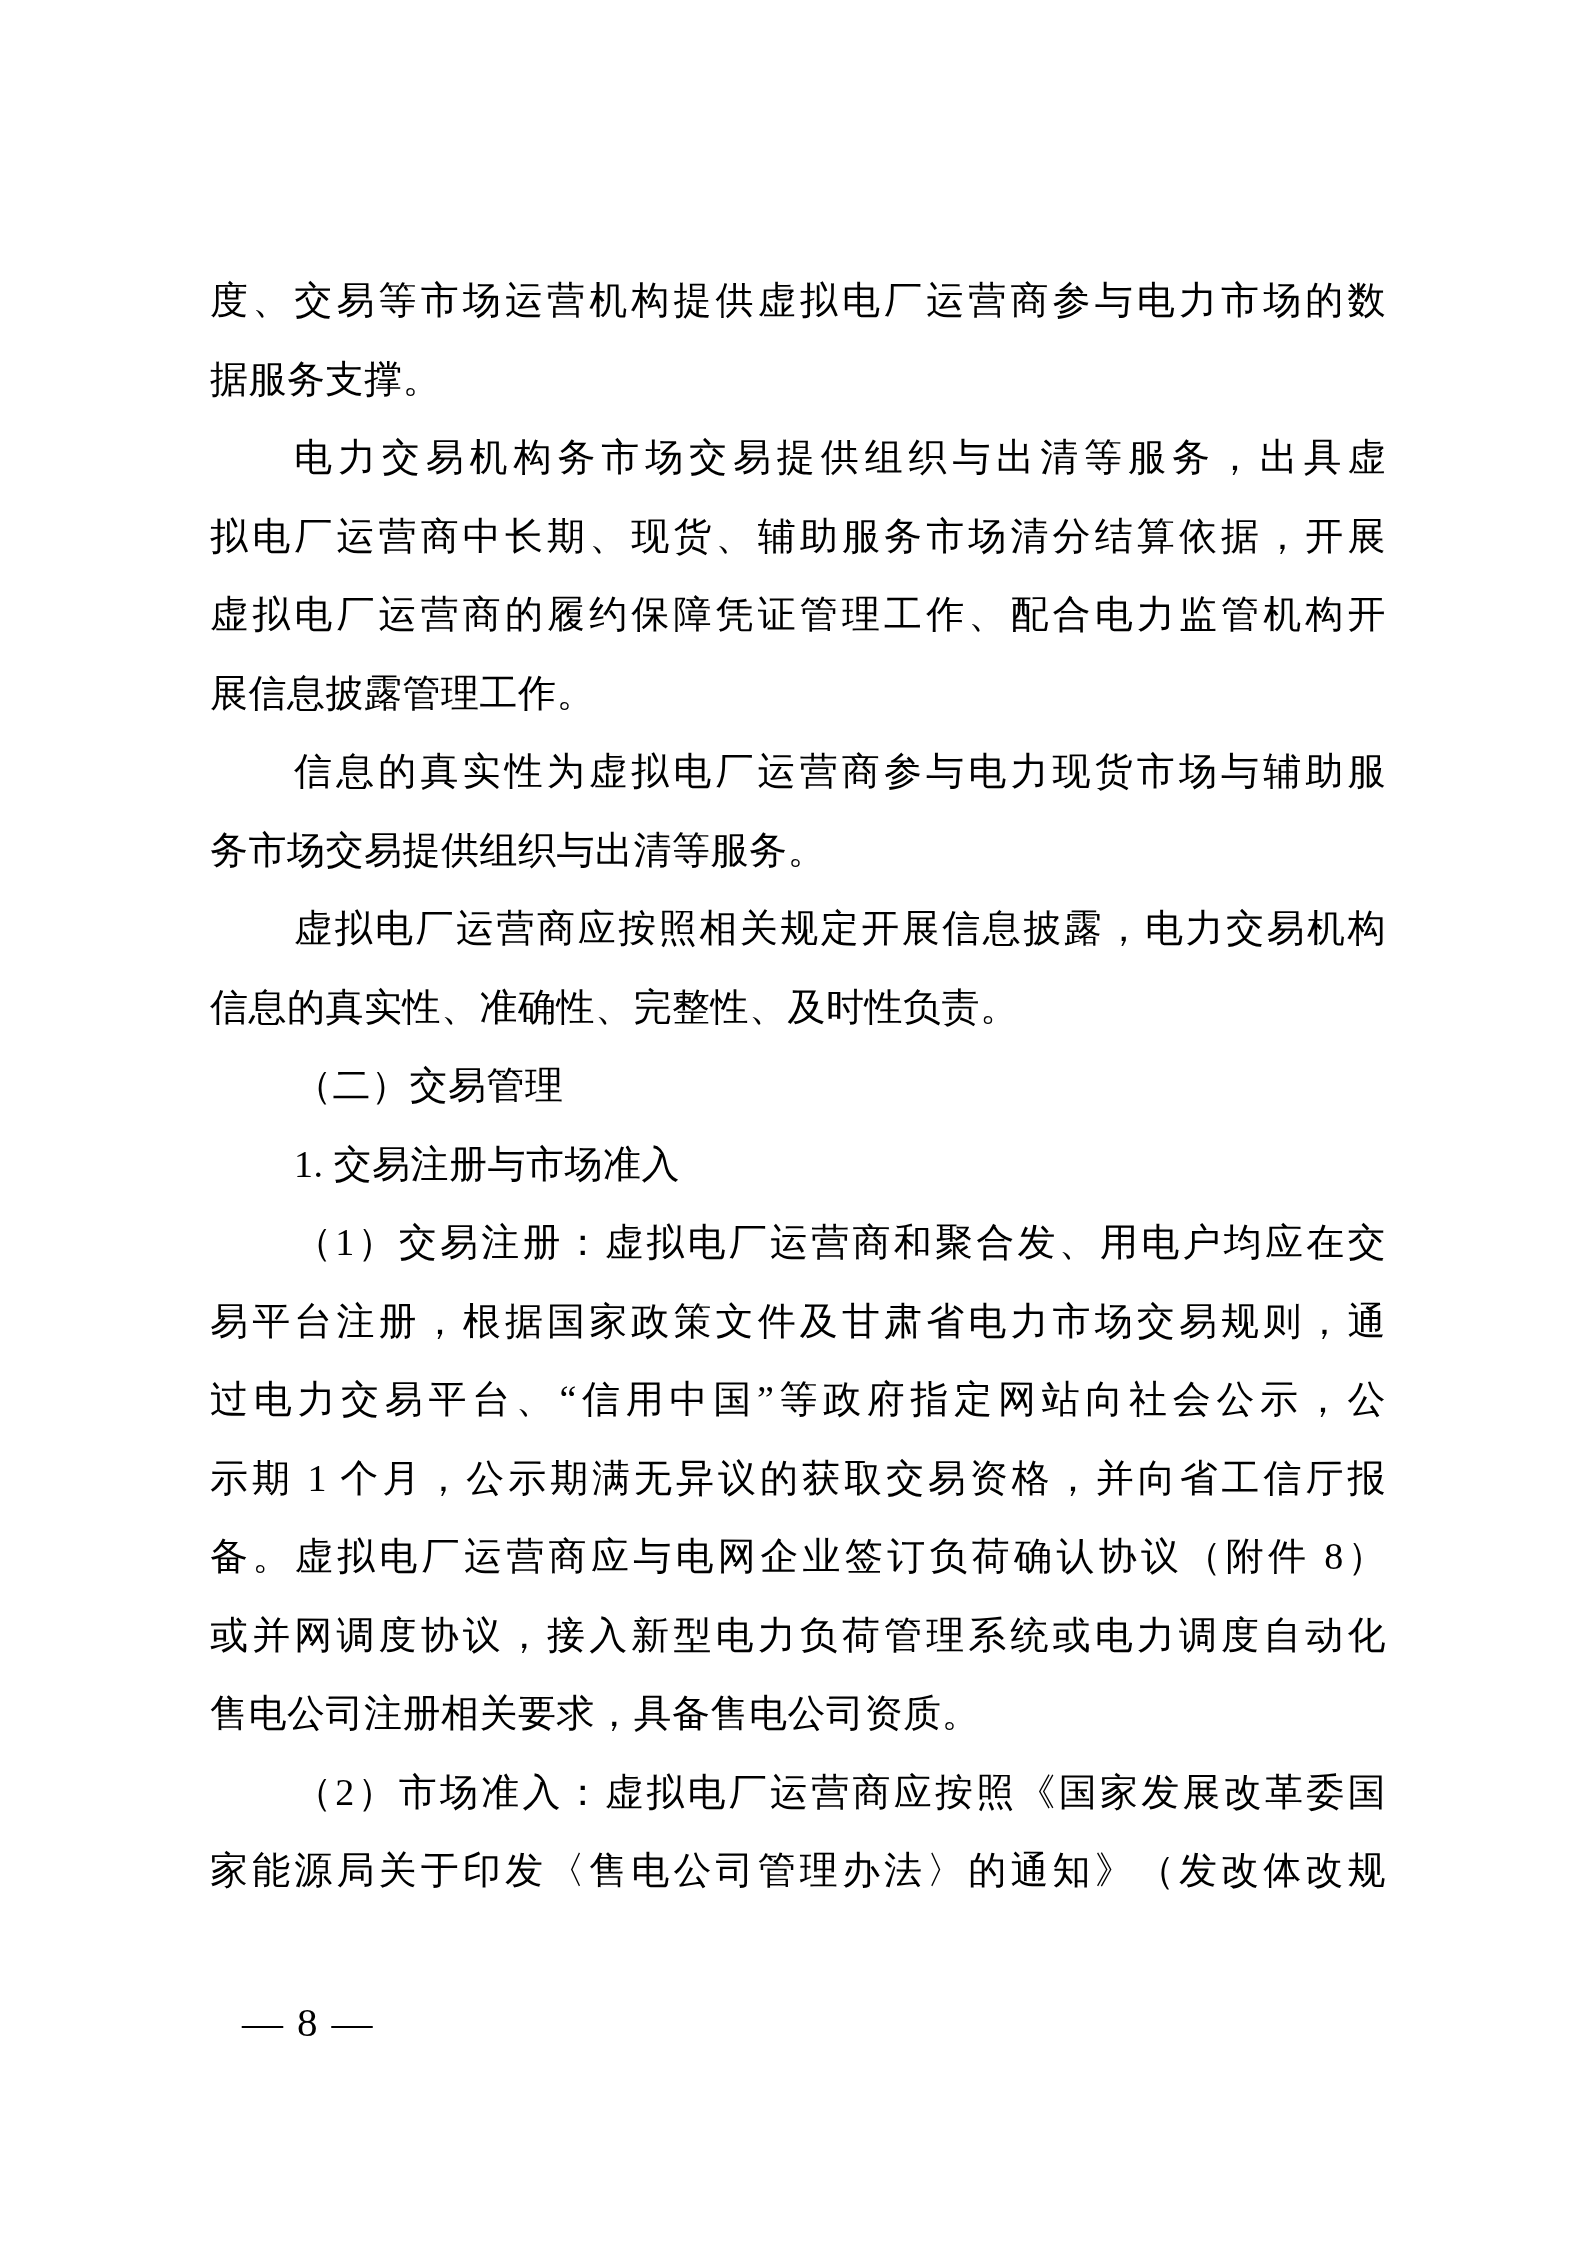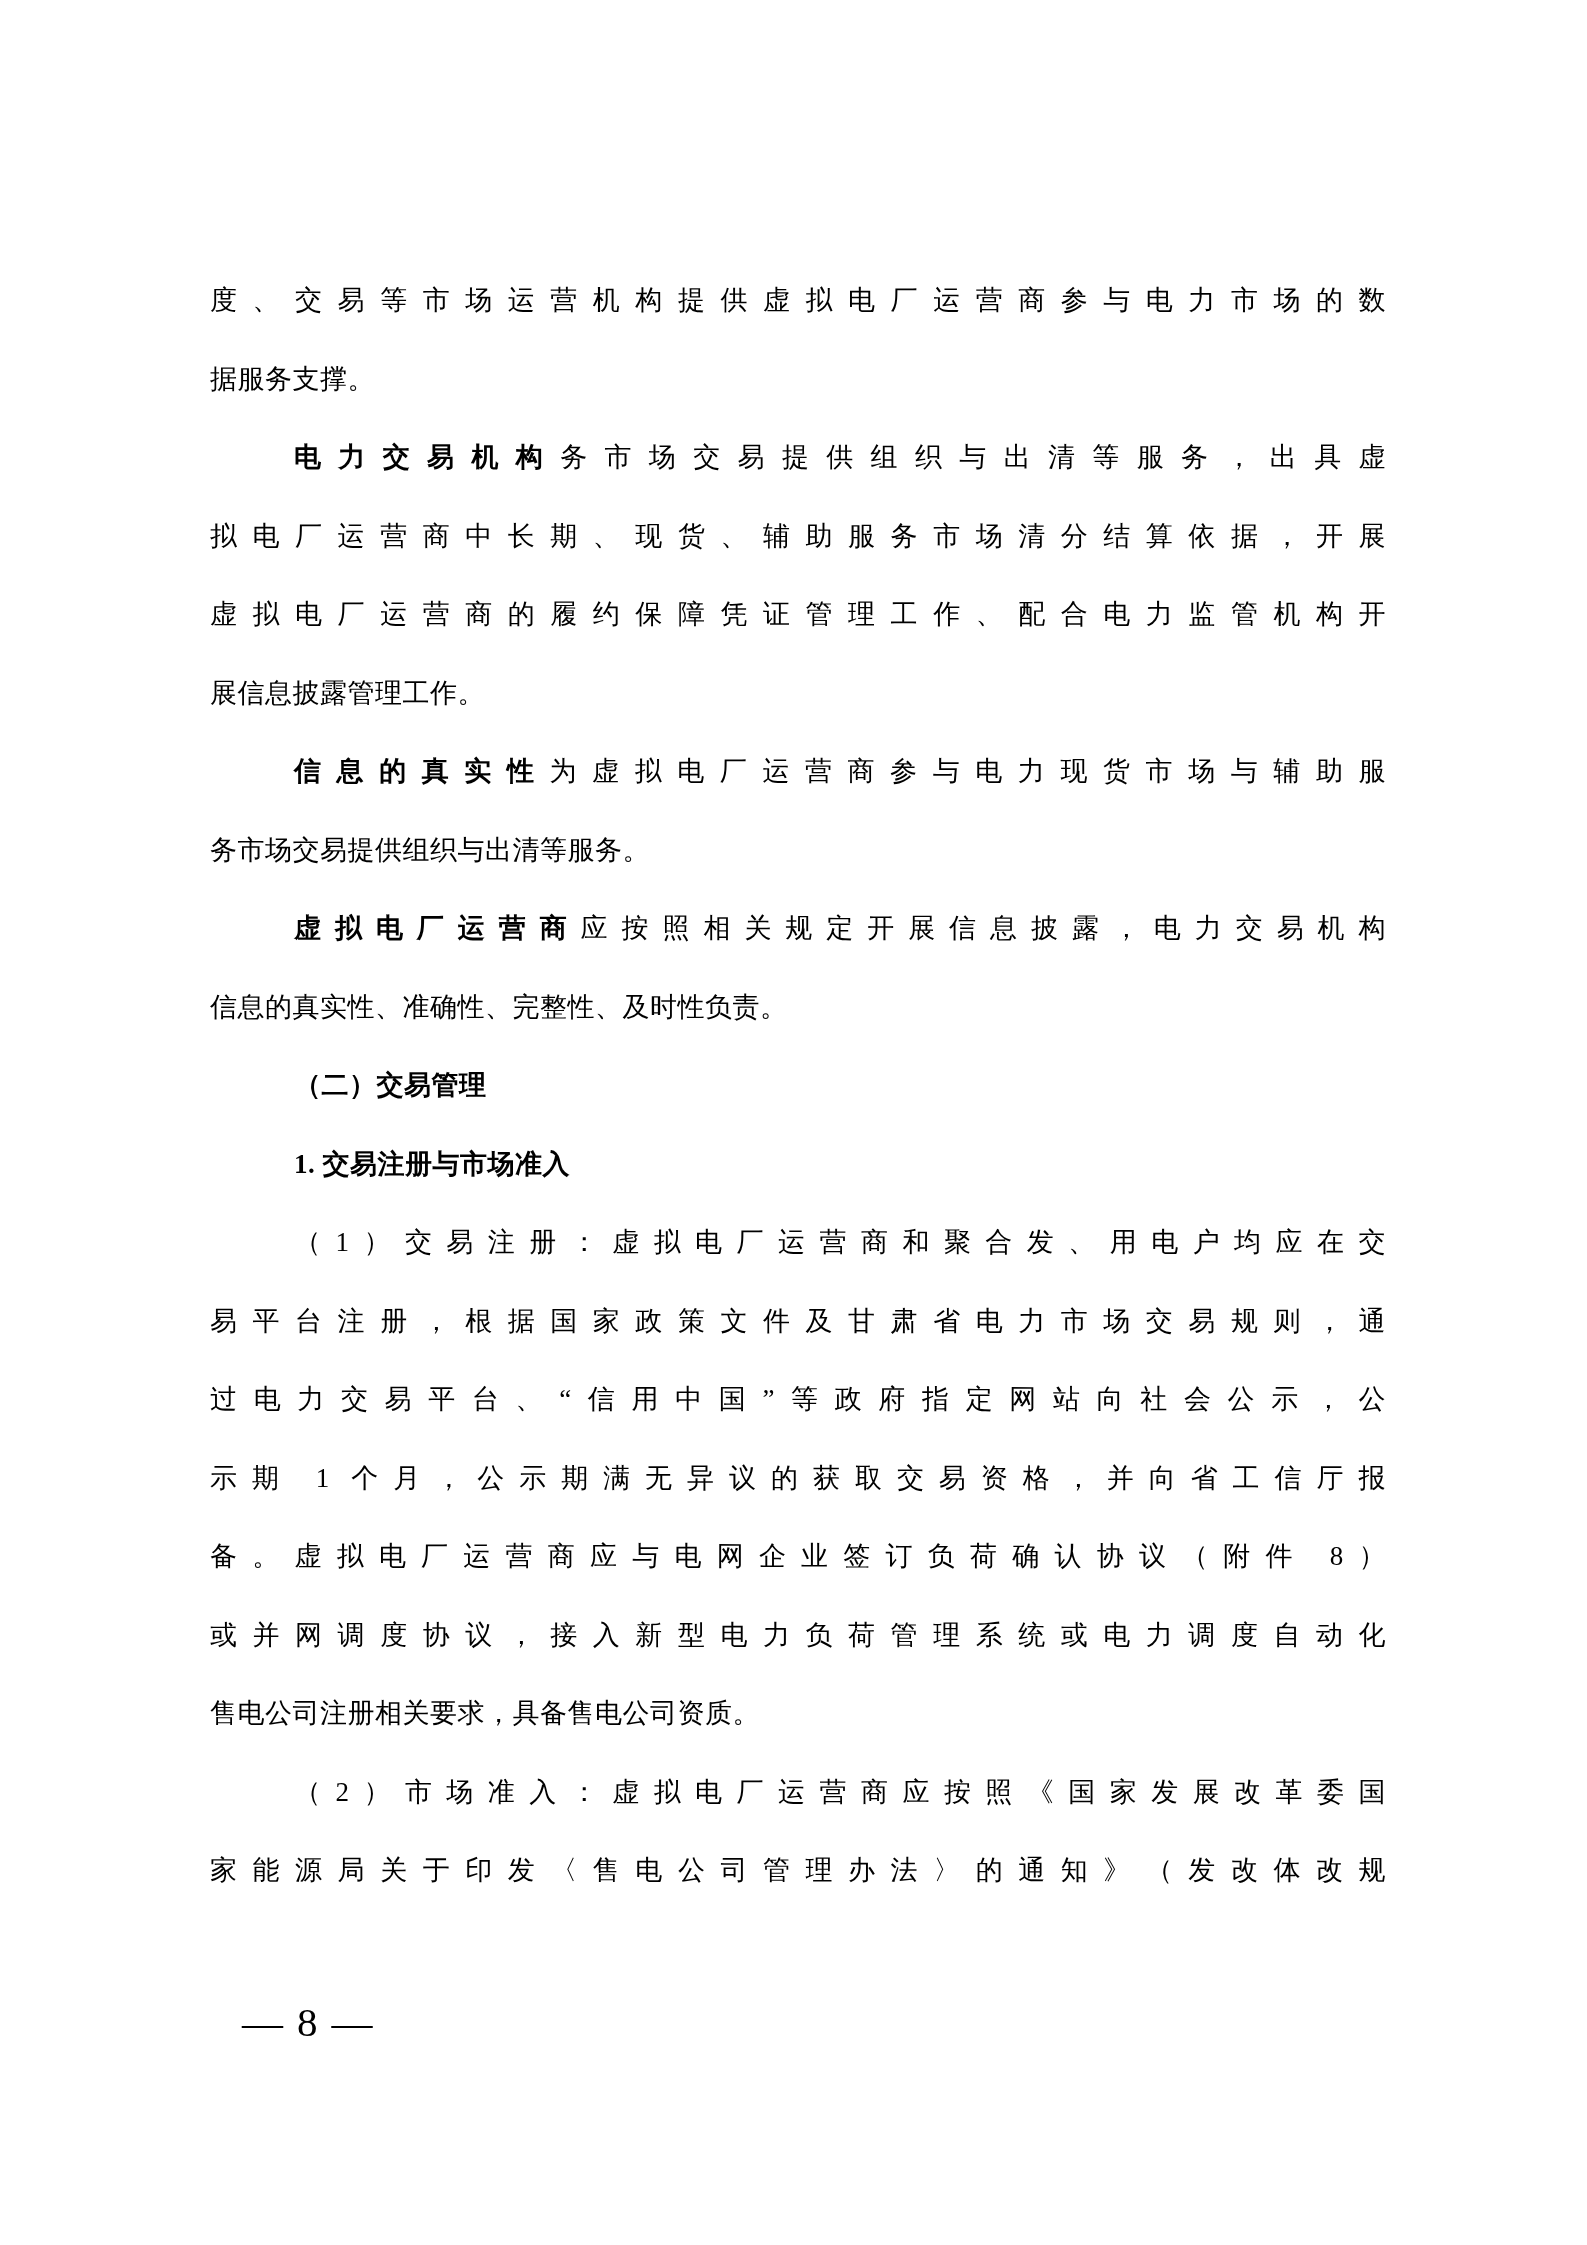--- a/index.html
+++ b/index.html
@@ -14,33 +14,33 @@
   }
   .doc-body {
     position: absolute;
     left: 210px;
     top: 261px;
     width: 1176px;
   }
   .line {
     height: 78.5px;
     line-height: 78.5px;
-    font-size: 27px;
+    font-size: 38px;
     letter-spacing: 0.5px;
     white-space: normal;
     overflow: hidden;
     text-align: left;
   }
   .line.just {
     text-align: justify;
     text-align-last: justify;
     text-justify: inter-character;
   }
   .line.indent { padding-left: 84px; }
-  .line .bold { font-weight: 700; margin-top: 14px; }
+  .line .bold { font-weight: 400; margin-top: 14px; }
   .line.heading { font-weight: 700; }
   .footer {
     position: absolute;
     left: 242px;
     top: 1999px;
     font-size: 41px;
     line-height: 46px;
     color: #000000;
   }
   .footer .pgnum { margin: 0 14px; }

